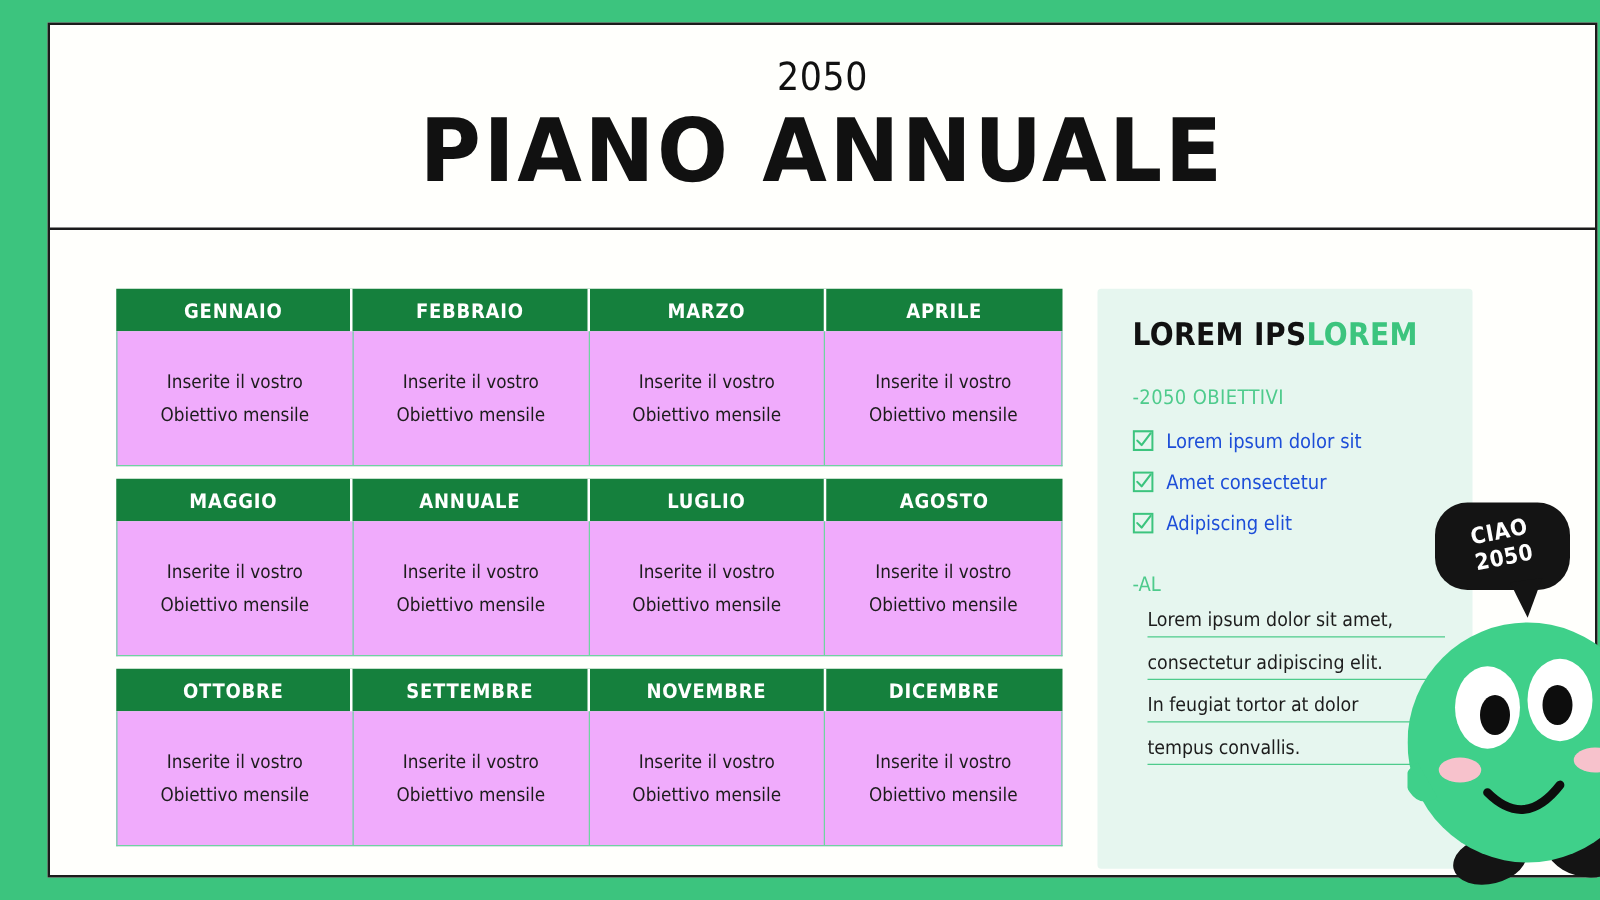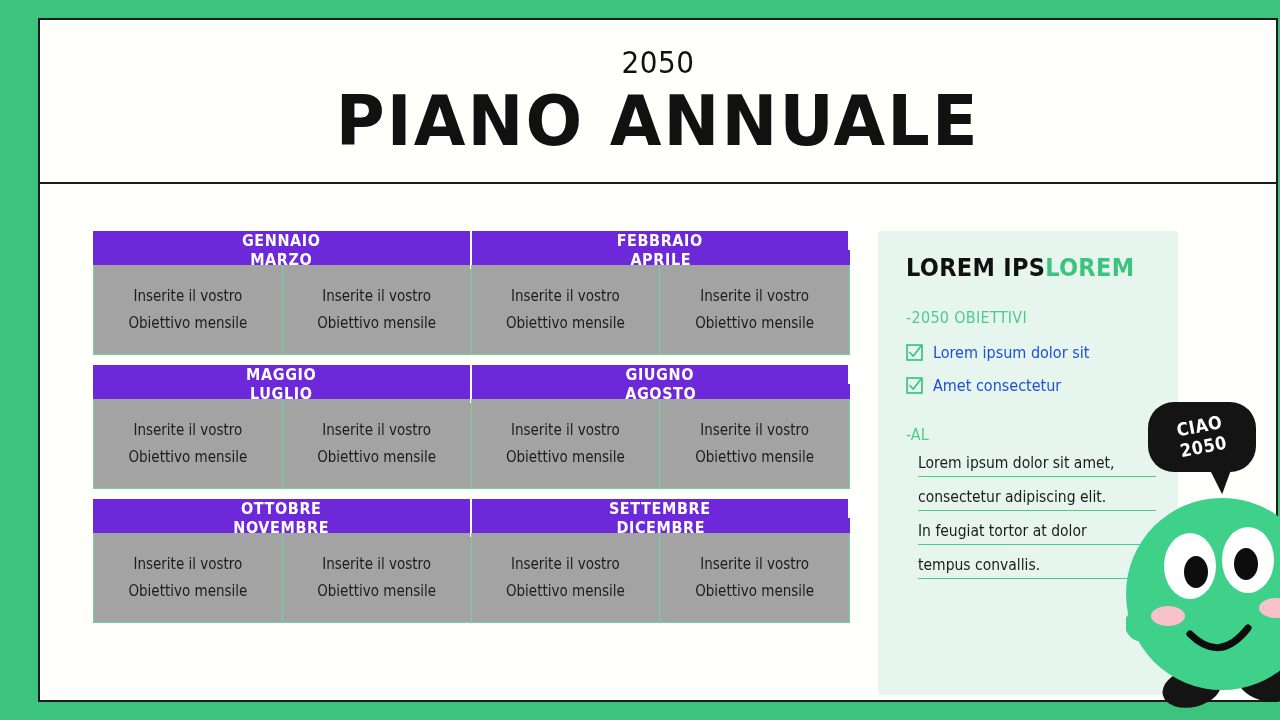--- a/index.html
+++ b/index.html
@@ -79,45 +79,45 @@
 
   .cal-row {
     display: grid;
     grid-template-columns: repeat(4, 1fr);
     margin-bottom: 10px;
   }
   .cal-row:last-child { margin-bottom: 0; }
 
   .cal-head-band {
     display: grid;
-    grid-template-columns: repeat(2, 1fr);
-    background: #6d28d9;
+    grid-template-columns: repeat(4, 1fr);
+    background: #15803d;
     height: 34px;
   }
 
   .month-head {
     display: flex;
     align-items: center;
     justify-content: center;
     color: #ffffff;
     font-family: "Liberation Sans Narrow", "DejaVu Sans Condensed", "Liberation Sans", sans-serif;
     font-size: 16px;
     font-weight: 700;
     letter-spacing: 0.6px;
     border-right: 2px solid #ffffff;
   }
   .month-head:last-child { border-right: none; }
 
   .cal-body {
     display: grid;
     grid-template-columns: repeat(4, 1fr);
-    height: 90px;
+    height: 108px;
     border: 1px solid #6fd4a1;
     border-top: none;
-    background: #a3a3a3;
+    background: #f0abfc;
   }
 
   .month-cell {
     display: flex;
     flex-direction: column;
     align-items: center;
     justify-content: center;
     border-right: 1px solid #6fd4a1;
     font-family: "Liberation Sans Narrow", "DejaVu Sans Condensed", "Liberation Sans", sans-serif;
     font-size: 15px;
@@ -285,21 +285,21 @@
               <span>Obiettivo mensile</span>
             </div>
           </div>
         </div>
       </div>
 
       <div class="cal-row">
         <div style="grid-column:1/-1">
           <div class="cal-head-band">
             <div class="month-head">MAGGIO</div>
-            <div class="month-head">GIUGNO</div>
+            <div class="month-head">ANNUALE</div>
             <div class="month-head">LUGLIO</div>
             <div class="month-head">AGOSTO</div>
           </div>
           <div class="cal-body">
             <div class="month-cell">
               <span>Inserite il vostro</span>
               <span>Obiettivo mensile</span>
             </div>
             <div class="month-cell">
               <span>Inserite il vostro</span>
@@ -366,20 +366,29 @@
         </li>
         <li class="goal-item">
           <span class="checkbox-icon">
             <svg viewBox="0 0 20 20" width="17" height="17">
               <rect x="1.2" y="1.2" width="17.6" height="17.6" fill="none" stroke="#3cc47e" stroke-width="2"></rect>
               <path d="M4.5 10 L8.6 14.2 L17 3.2" fill="none" stroke="#3cc47e" stroke-width="2" stroke-linecap="round" stroke-linejoin="round"></path>
             </svg>
           </span>
           <span>Amet consectetur</span>
         </li>
+        <li class="goal-item">
+          <span class="checkbox-icon">
+            <svg viewBox="0 0 20 20" width="17" height="17">
+              <rect x="1.2" y="1.2" width="17.6" height="17.6" fill="none" stroke="#3cc47e" stroke-width="2"></rect>
+              <path d="M4.5 10 L8.6 14.2 L17 3.2" fill="none" stroke="#3cc47e" stroke-width="2" stroke-linecap="round" stroke-linejoin="round"></path>
+            </svg>
+          </span>
+          <span>Adipiscing elit</span>
+        </li>
       </ul>
 
       <div class="notes-head">-AL</div>
 
       <div class="notes-lines">
         <div class="note-line">Lorem ipsum dolor sit amet,</div>
         <div class="note-line">consectetur adipiscing elit.</div>
         <div class="note-line">In feugiat tortor at dolor</div>
         <div class="note-line">tempus convallis.</div>
       </div>

